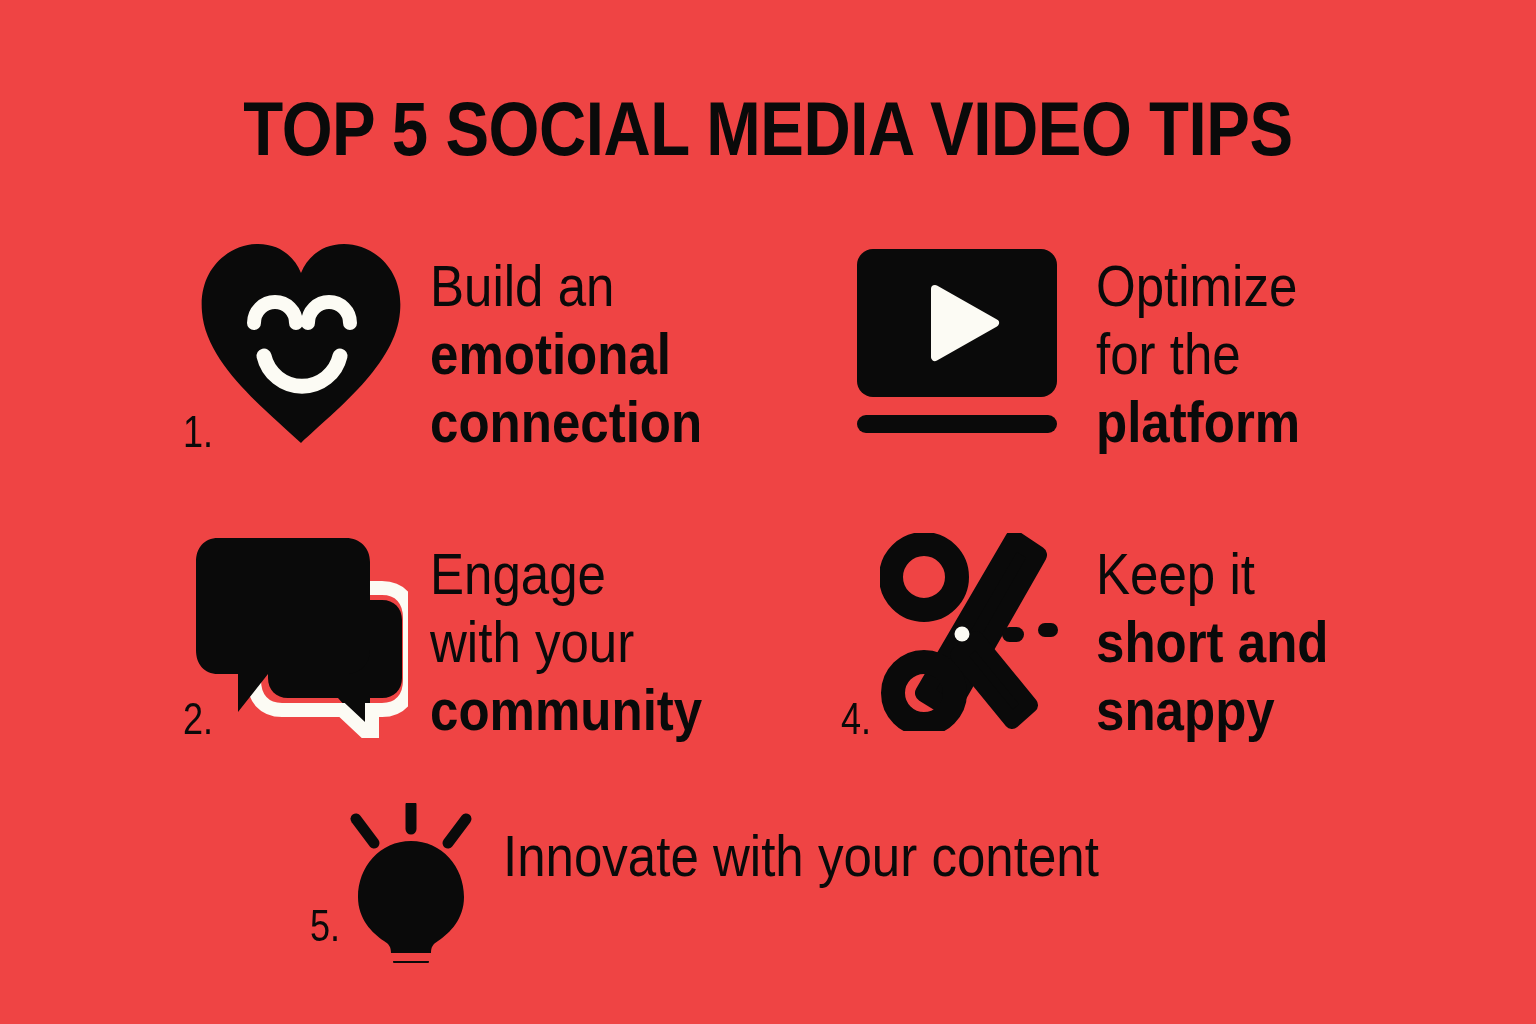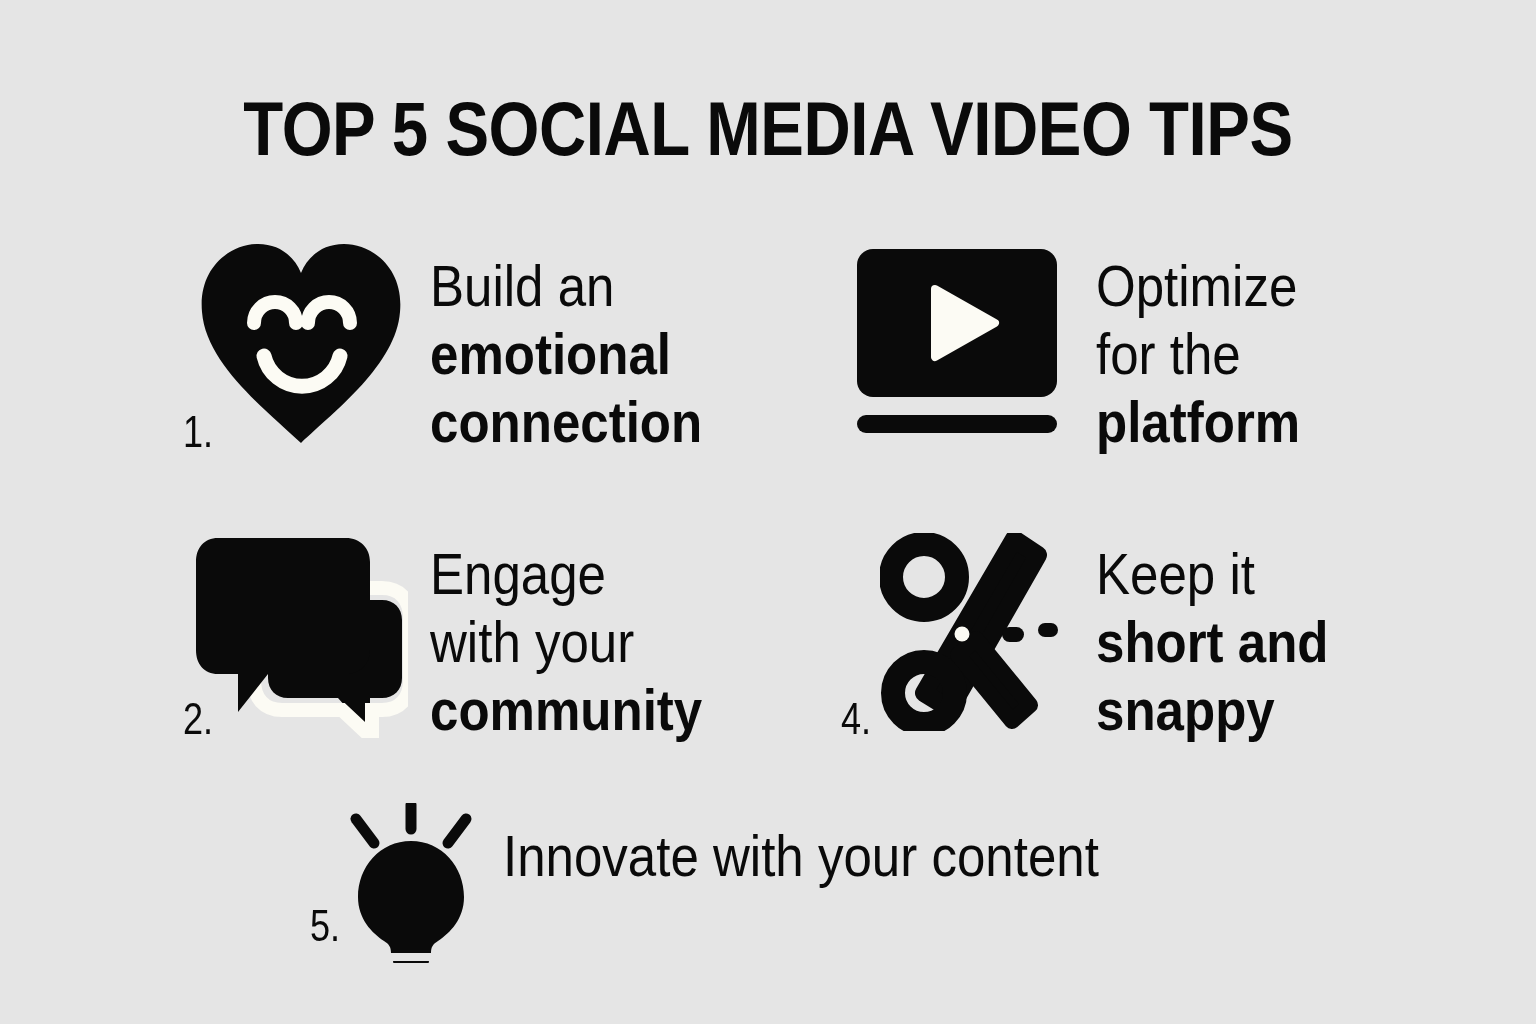--- a/index.html
+++ b/index.html
@@ -13,21 +13,21 @@
     background: #fcfbf4;
     font-family: "Liberation Sans", "DejaVu Sans", sans-serif;
     color: #0a0a0a;
     overflow: hidden;
   }
 
   .poster {
     position: relative;
     width: 1536px;
     height: 1024px;
-    background: #e5e5e5;
+    background: #ef4444;
   }
 
   
   .title {
     position: absolute;
     left: 0;
     top: 86px;
     width: 1536px;
     text-align: center;
     font-size: 76px;

